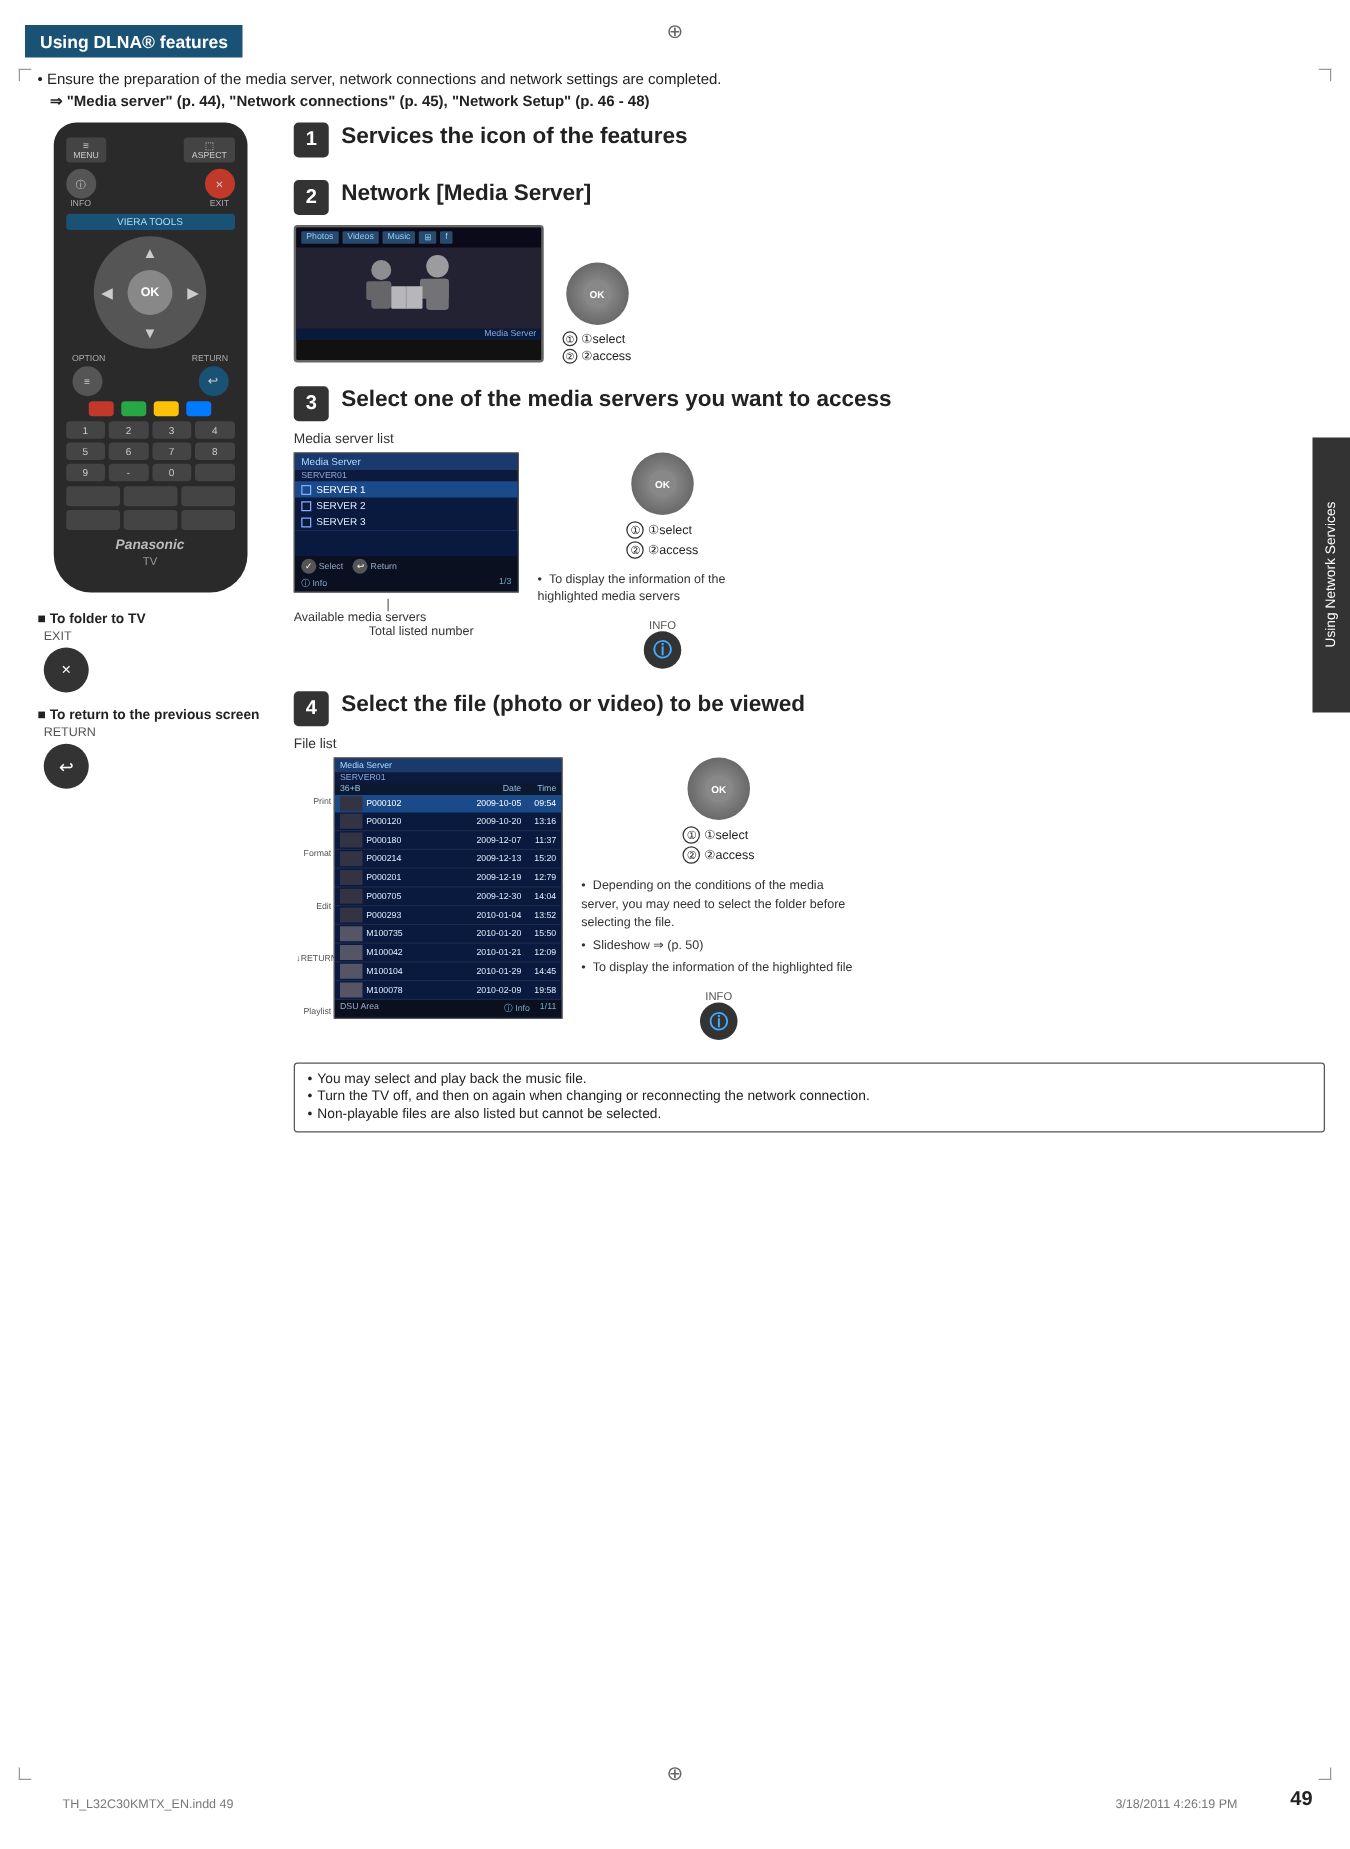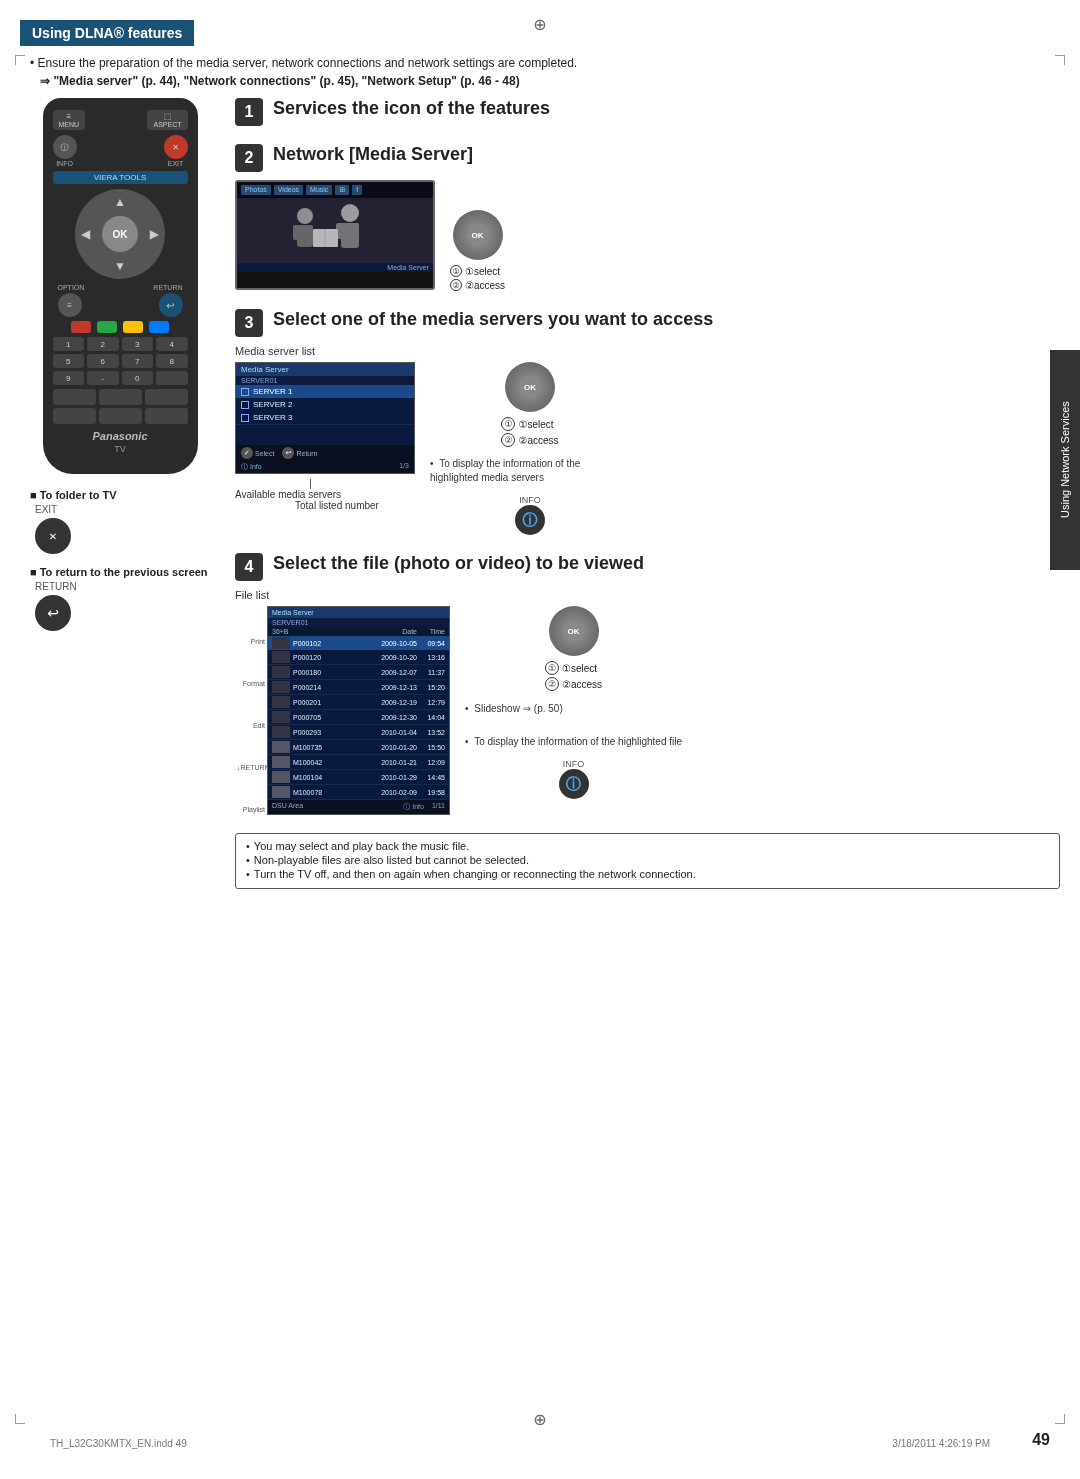--- a/index.html
+++ b/index.html
@@ -776,42 +776,46 @@
                   <span>①select</span>
                 </div>
                 <div style="display:flex;align-items:center;gap:3px;margin-top:2px;">
                   <span style="width:14px;height:14px;border-radius:50%;border:1px solid #333;display:inline-flex;align-items:center;justify-content:center;font-size:9px;">②</span>
                   <span>②access</span>
                 </div>
               </div>
             </div>
 
             <div style="font-size:10px;color:#333;line-height:1.5;max-width:220px;">
-              <div style="margin-bottom:18px;">
+              <div style="margin-bottom:3px;">
+                <span style="margin-right:3px;">•</span>
+                <span>Depending on the conditions of the media server, you may need to select the folder before selecting the file.</span>
+              </div>
+              <div style="margin-bottom:3px;">
                 <span style="margin-right:3px;">•</span>
                 <span>Slideshow ⇒ (p. 50)</span>
               </div>
               <div>
                 <span style="margin-right:3px;">•</span>
                 <span>To display the information of the highlighted file</span>
               </div>
             </div>
 
             <div style="display:flex;flex-direction:column;align-items:center;">
               <div style="font-size:9px;color:#555;text-align:center;">INFO</div>
               <div style="width:30px;height:30px;border-radius:50%;background:#333;display:flex;align-items:center;justify-content:center;color:#4af;font-size:15px;font-weight:bold;">ⓘ</div>
             </div>
           </div>
         </div>
       </div>
 
       <div class="note-box">
         <div class="note-item">You may select and play back the music file.</div>
+        <div class="note-item">Turn the TV off, and then on again when changing or reconnecting the network connection.</div>
         <div class="note-item">Non-playable files are also listed but cannot be selected.</div>
-        <div class="note-item">Turn the TV off, and then on again when changing or reconnecting the network connection.</div>
       </div>
 
     </div>
   </div>
 
 </div>
 
 <div class="compass-bottom">⊕</div>
 
 <div class="footer-text">

